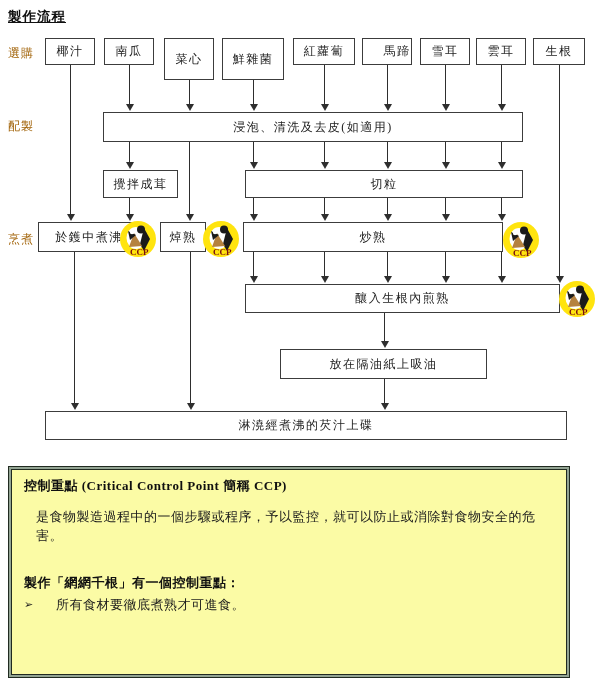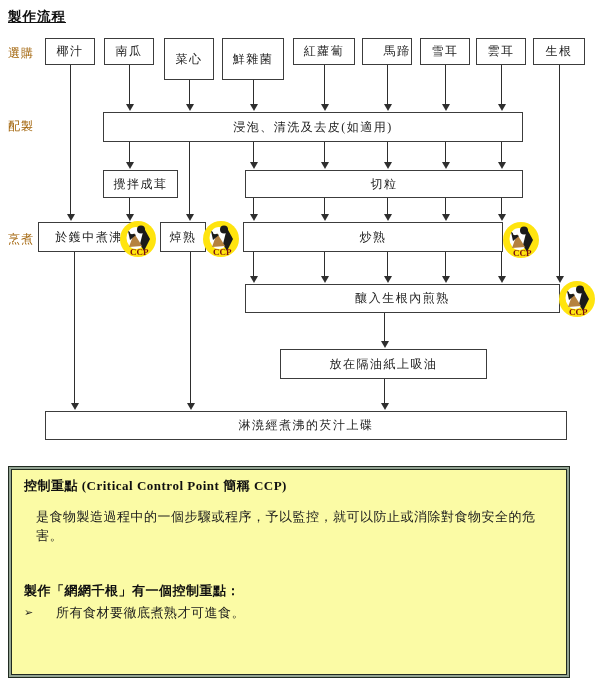--- a/index.html
+++ b/index.html
@@ -36,21 +36,21 @@
   .info-box{
     position:absolute;left:8px;top:466px;width:562px;height:212px;box-sizing:border-box;
     background:#fbfba5;padding:5px 11px;z-index:2;
     border:1px solid #202a20;
     box-shadow:inset 0 0 0 2px #93a493, inset 0 0 0 3px #202a20;
     font-size:13px;line-height:19px;letter-spacing:0.5px;
   }
   .info-inner{padding:4px 4px 0 4px;}
   .info-heading{margin:0;font-weight:bold;color:#101010;}
   .info-body{margin:12px;color:#1c1c1c;}
-  .info-subheading{margin:36px 0 0 0;font-weight:bold;color:#101010;}
+  .info-subheading{margin:28px 0 0 0;font-weight:bold;color:#101010;}
   .info-bullet-row{margin-top:3px;display:flex;align-items:flex-start;}
   .bullet-marker{
     width:32px;flex:0 0 32px;font-family:"DejaVu Sans",sans-serif;
     font-size:11px;color:#1c1c1c;
   }
   .bullet-text{flex:1;color:#1c1c1c;}
 </style>
 </head>
 <body>
 

